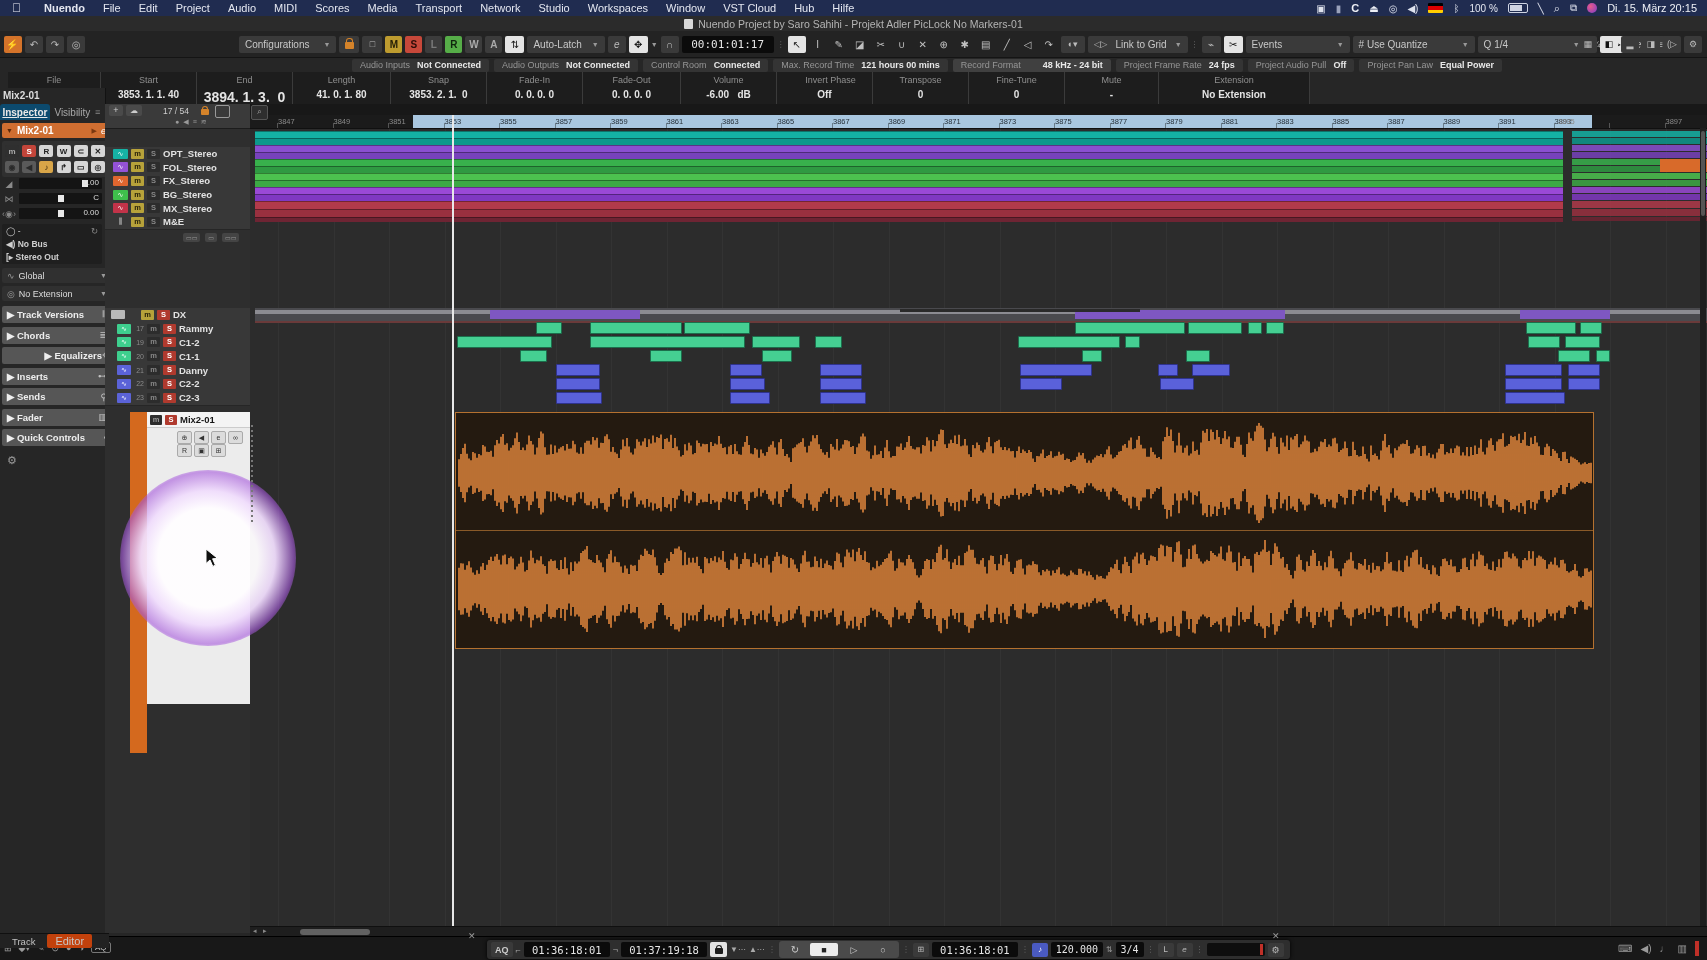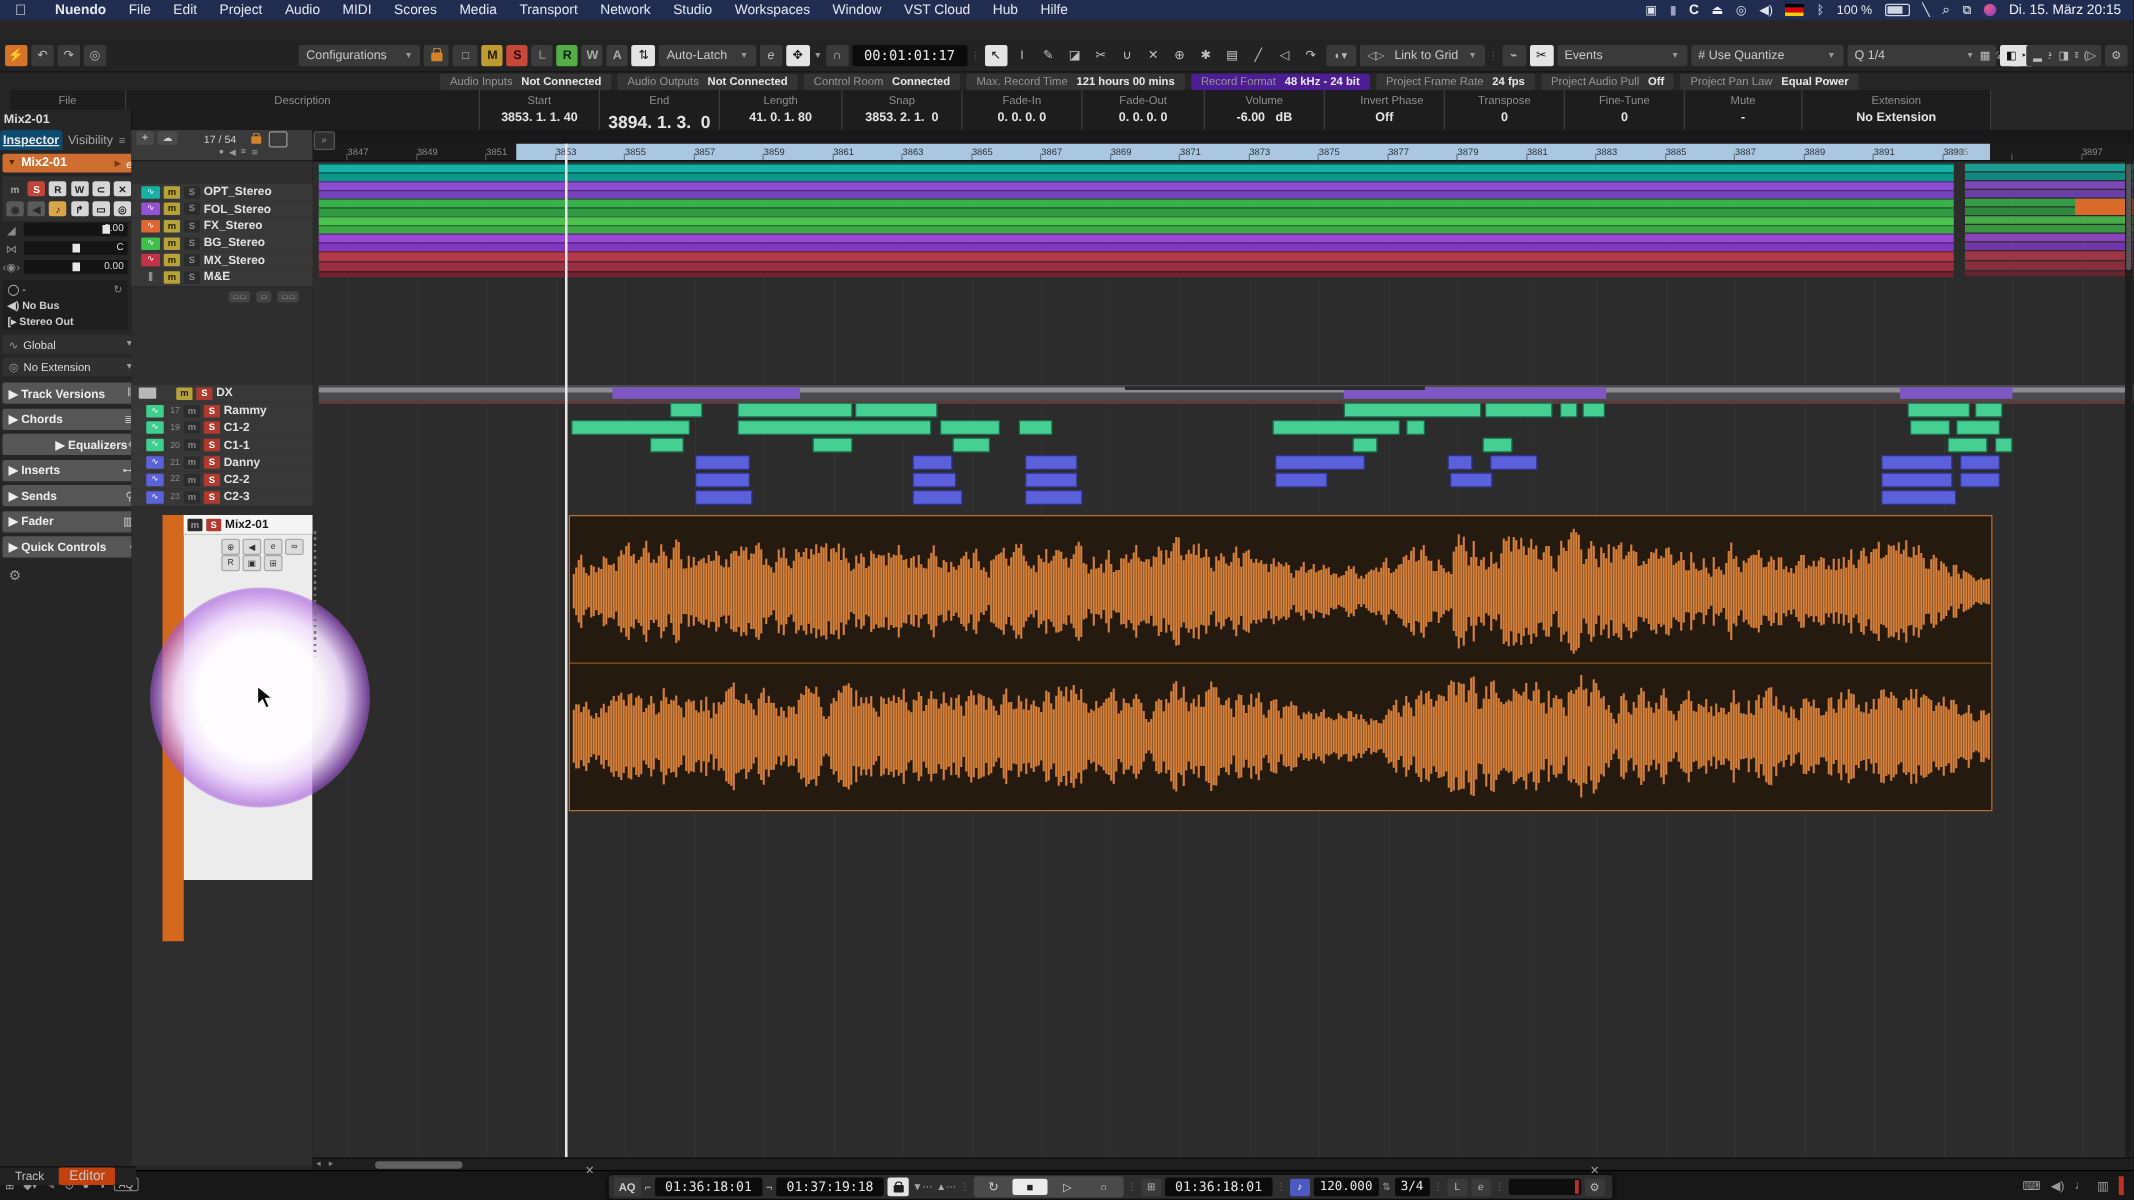--- a/index.html
+++ b/index.html
@@ -49,20 +49,24 @@
           <div style="position: absolute; left: 1px; top: 1px; bottom: 1px; width: 12px; background: rgb(207, 212, 226);"></div>
         </div>
         <div style="color: rgb(223, 227, 238); font-size: 10px;">╲</div>
         <div style="color: rgb(223, 227, 238); font-size: 11px;">⌕</div>
         <div style="color: rgb(223, 227, 238); font-size: 10px;">⧉</div>
         <div style="width: 10px; height: 10px; border-radius: 50%; background: radial-gradient(circle at 35% 35%, rgb(232, 90, 138), rgb(122, 60, 200));"></div>
         <div style="color: rgb(238, 240, 246); font-size: 11px;">Di. 15. März 20:15</div>
       </div>
     </div>
 
+  <div class="p row" style="left:0;top:16px;width:1707px;height:15px;background:#2b2b2b;justify-content:center;border-bottom:1px solid #181818;">
+    <span style="width:9px;height:10px;background:#d8d8d8;border-radius:1px;margin-right:5px;display:inline-block;"></span>
+    <span style="font-size:10.5px;color:#b4b4b4;">Nuendo Project by Saro Sahihi - Projekt Adler PicLock No Markers-01</span>
+  </div>
 
   <div class="p" id="toolbar" style="left:0;top:31px;width:1707px;height:26px;background:#232323;border-bottom:1px solid #141414;">
       <div style="position: absolute; left: 4px; top: 4px; height: 18px; display: flex; align-items: center; gap: 3px;">
         <div style="height: 17px; width: 18px; border-radius: 2px; display: flex; align-items: center; justify-content: center; font-size: 10px; background: rgb(212, 115, 42); color: rgb(32, 16, 8);">⚡</div>
         <div style="height: 17px; width: 18px; border-radius: 2px; display: flex; align-items: center; justify-content: center; font-size: 10px; background: rgb(58, 58, 58); color: rgb(187, 187, 187);">↶</div>
         <div style="height: 17px; width: 18px; border-radius: 2px; display: flex; align-items: center; justify-content: center; font-size: 10px; background: rgb(58, 58, 58); color: rgb(187, 187, 187);">↷</div>
         <div style="height: 17px; width: 18px; border-radius: 2px; display: flex; align-items: center; justify-content: center; font-size: 10px; background: rgb(58, 58, 58); color: rgb(187, 187, 187);">◎</div>
         <div style="width: 148px;"></div>
         <div style="height: 17px; background: rgb(58, 58, 58); border-radius: 2px; color: rgb(200, 200, 200); font-size: 10px; display: flex; align-items: center; padding: 0px 6px; gap: 14px;">
           <div style="">Configurations</div>
@@ -150,21 +154,21 @@
         <div style="color: rgb(232, 232, 232); font-size: 9px; font-weight: bold;">Not Connected</div>
       </div>
       <div style="background: rgb(52, 52, 52); border-radius: 2px; height: 13px; display: flex; align-items: center; padding: 0px 8px; gap: 7px;">
         <div style="color: rgb(150, 150, 150); font-size: 9px;">Control Room</div>
         <div style="color: rgb(232, 232, 232); font-size: 9px; font-weight: bold;">Connected</div>
       </div>
       <div style="background: rgb(52, 52, 52); border-radius: 2px; height: 13px; display: flex; align-items: center; padding: 0px 8px; gap: 7px;">
         <div style="color: rgb(150, 150, 150); font-size: 9px;">Max. Record Time</div>
         <div style="color: rgb(232, 232, 232); font-size: 9px; font-weight: bold;">121 hours 00 mins</div>
       </div>
-      <div style="background: #4c1d95; border-radius: 2px; height: 13px; display: flex; align-items: center; padding: 0px 8px; gap: 7px;">
+      <div style="background: #404040; border-radius: 2px; height: 13px; display: flex; align-items: center; padding: 0px 8px; gap: 22px;">
         <div style="color: rgb(150, 150, 150); font-size: 9px;">Record Format</div>
         <div style="color: rgb(232, 232, 232); font-size: 9px; font-weight: bold;">48 kHz - 24 bit</div>
       </div>
       <div style="background: rgb(52, 52, 52); border-radius: 2px; height: 13px; display: flex; align-items: center; padding: 0px 8px; gap: 7px;">
         <div style="color: rgb(150, 150, 150); font-size: 9px;">Project Frame Rate</div>
         <div style="color: rgb(232, 232, 232); font-size: 9px; font-weight: bold;">24 fps</div>
       </div>
       <div style="background: rgb(52, 52, 52); border-radius: 2px; height: 13px; display: flex; align-items: center; padding: 0px 8px; gap: 7px;">
         <div style="color: rgb(150, 150, 150); font-size: 9px;">Project Audio Pull</div>
         <div style="color: rgb(232, 232, 232); font-size: 9px; font-weight: bold;">Off</div>
@@ -172,24 +176,20 @@
       <div style="background: rgb(52, 52, 52); border-radius: 2px; height: 13px; display: flex; align-items: center; padding: 0px 8px; gap: 7px;">
         <div style="color: rgb(150, 150, 150); font-size: 9px;">Project Pan Law</div>
         <div style="color: rgb(232, 232, 232); font-size: 9px; font-weight: bold;">Equal Power</div>
       </div>
     </div>
 
   <div class="p row" id="eventinfo" style="left:8px;top:72px;height:32px;background:#1d1d1d;align-items:stretch;">
       <div style="width: 92px; display: flex; flex-direction: column; align-items: center; border-right: 1px solid rgb(59, 59, 59);">
         <div style="color: rgb(143, 143, 143); font-size: 9px; padding-top: 3px;">File</div>
         <div style="color: rgb(228, 228, 228); font-size: 10px; font-weight: bold; padding-top: 4px; white-space: pre; align-self: flex-start; padding-left: 14px;">Mix2-01</div>
-      </div>
-      <div style="width: 282px; display: flex; flex-direction: column; align-items: center; border-right: 1px solid rgb(59, 59, 59);">
-        <div style="color: rgb(143, 143, 143); font-size: 9px; padding-top: 3px;">Description</div>
-        <div style="color: rgb(228, 228, 228); font-size: 10px; font-weight: bold; padding-top: 4px; white-space: pre;"></div>
       </div>
       <div style="width: 95px; display: flex; flex-direction: column; align-items: center; border-right: 1px solid rgb(59, 59, 59);">
         <div style="color: rgb(143, 143, 143); font-size: 9px; padding-top: 3px;">Start</div>
         <div style="color: rgb(228, 228, 228); font-size: 10px; font-weight: bold; padding-top: 4px; white-space: pre;">3853. 1. 1. 40</div>
       </div>
       <div style="width: 95px; display: flex; flex-direction: column; align-items: center; border-right: 1px solid rgb(59, 59, 59);">
         <div style="color: rgb(143, 143, 143); font-size: 9px; padding-top: 3px;">End</div>
         <div style="color: rgb(228, 228, 228); font-size: 14px; font-weight: bold; padding-top: 4px; white-space: pre;">3894. 1. 3.  0</div>
       </div>
       <div style="width: 97px; display: flex; flex-direction: column; align-items: center; border-right: 1px solid rgb(59, 59, 59);">

